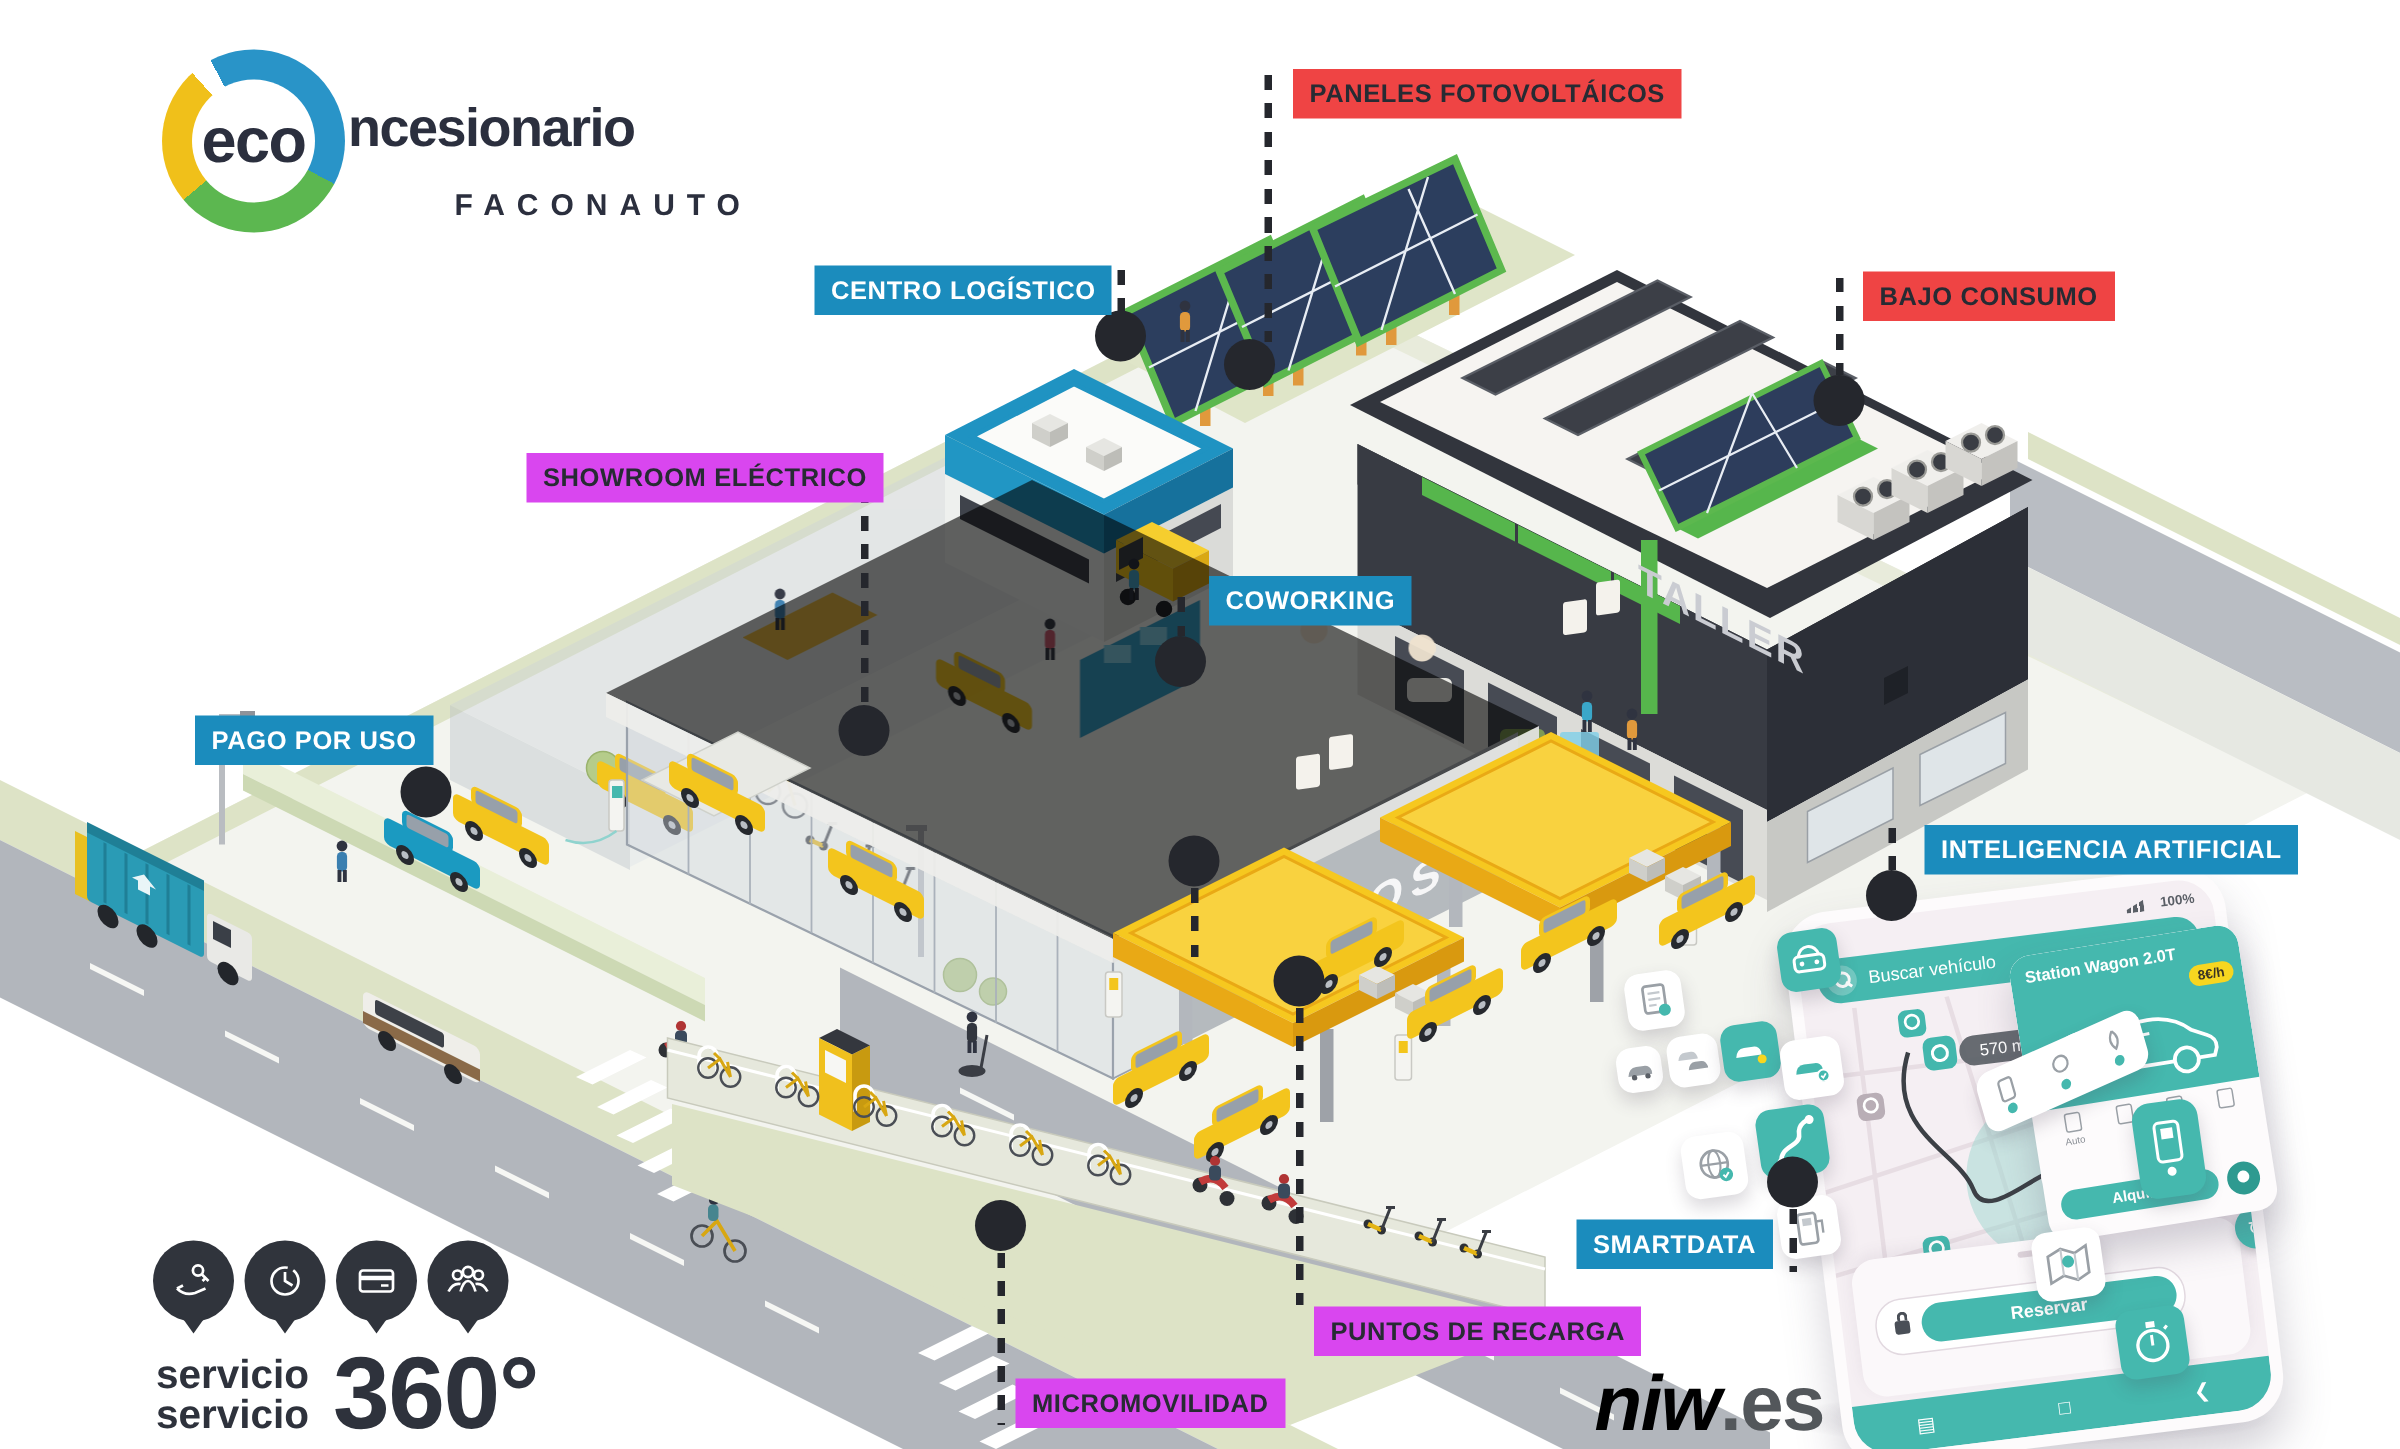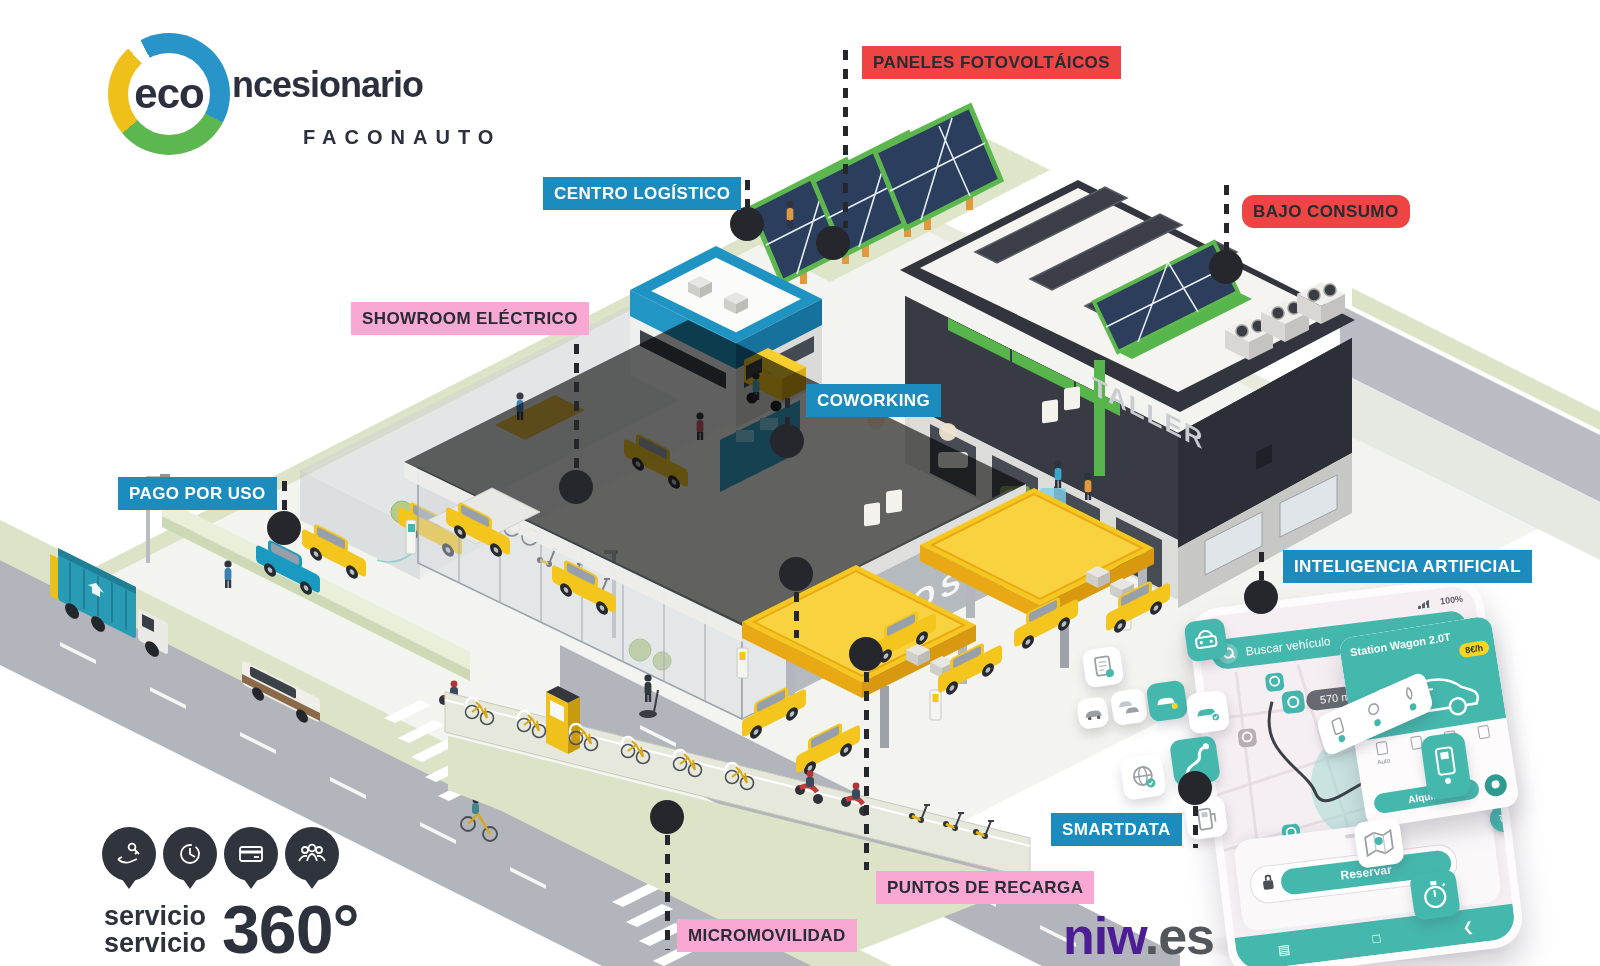--- a/index.html
+++ b/index.html
@@ -5,31 +5,31 @@
   html,body{margin:0;padding:0;background:#fff;}
   .stage{position:relative;width:1600px;height:966px;overflow:hidden;background:#ffffff;
          font-family:"Liberation Sans",sans-serif;}
   .stage svg.scene{position:absolute;left:0;top:0;z-index:1;}
 
   
   .cl{position:absolute;z-index:30;font:700 17px/1 "Liberation Sans",sans-serif;
       letter-spacing:.4px;padding:8px 11px;white-space:nowrap;}
   .cl.g{background:#ef4444;color:#272b33;}
   .cl.b{background:#1b8cbd;color:#ffffff;}
-  .cl.y{background:#f9a8d4;color:#272b33;}
+  .cl.y{background:#d946ef;color:#272b33;}
   .dln{position:absolute;z-index:29;width:5px;
        background:repeating-linear-gradient(to bottom,#25272d 0 10px,transparent 10px 19px);}
   .ddot{position:absolute;z-index:29;width:34px;height:34px;border-radius:50%;background:#25272d;}
 
   .co-paneles{left:862px;top:46px;}   .ln-paneles{left:843px;top:50px;height:178px;}  .dt-paneles{left:816px;top:226px;}
   .co-centro{left:543px;top:177px;}   .ln-centro{left:745px;top:180px;height:28px;}   .dt-centro{left:730px;top:207px;}
-  .co-bajo{left:1242px;top:195px;border-radius:12px;}    .ln-bajo{left:1224px;top:185px;height:65px;}    .dt-bajo{left:1209px;top:250px;}
+  .co-bajo{left:1242px;top:181px;}    .ln-bajo{left:1224px;top:185px;height:65px;}    .dt-bajo{left:1209px;top:250px;}
   .co-she{left:351px;top:302px;}      .ln-she{left:574px;top:306px;height:164px;}     .dt-she{left:559px;top:470px;}
   .co-cow{left:806px;top:384px;}      .ln-cow{left:785px;top:398px;height:26px;}      .dt-cow{left:770px;top:424px;}
-  .co-pago{left:118px;top:477px;}     .ln-pago{left:282px;top:481px;height:30px;}     .dt-pago{left:267px;top:511px;}
+  .co-pago{left:130px;top:477px;}     .ln-pago{left:282px;top:481px;height:30px;}     .dt-pago{left:267px;top:511px;}
   .co-shd{left:577px;top:600px;}      .ln-shd{left:794px;top:592px;height:46px;}      .dt-shd{left:779px;top:557px;}
   .co-ia{left:1283px;top:550px;}      .ln-ia{left:1259px;top:552px;height:28px;}      .dt-ia{left:1244px;top:580px;}
   .co-smart{left:1051px;top:813px;}   .ln-smart{left:1193px;top:806px;height:42px;}   .dt-smart{left:1178px;top:771px;}
   .co-puntos{left:876px;top:871px;}   .ln-puntos{left:864px;top:672px;height:198px;}  .dt-puntos{left:849px;top:637px;}
   .co-micro{left:677px;top:919px;}    .ln-micro{left:665px;top:835px;height:115px;}   .dt-micro{left:650px;top:800px;}
 
   
   .logo{position:absolute;z-index:40;left:0;top:0;color:#2b2f3e;}
   .logo-ring{position:absolute;left:108px;top:33px;width:122px;height:122px;border-radius:50%;
     background:conic-gradient(from 0deg,#2994c8 0 118deg,#5cb750 118deg 230deg,#f0c01a 230deg 318deg,#ffffff 318deg 332deg,#2994c8 332deg 360deg);}
@@ -44,21 +44,21 @@
   .pin{position:absolute;width:54px;height:54px;border-radius:50%;background:#30343c;
        display:flex;align-items:center;justify-content:center;}
   .pin::after{content:"";position:absolute;top:48px;left:17px;border:10px solid transparent;border-top:14px solid #30343c;}
   .pin1{left:102px;top:827px;} .pin2{left:163px;top:827px;} .pin3{left:224px;top:827px;} .pin4{left:285px;top:827px;}
   .svc1{position:absolute;left:104px;top:901px;font-weight:800;font-size:27px;}
   .svc2{position:absolute;left:104px;top:928px;font-weight:800;font-size:27px;}
   .big360{position:absolute;left:222px;top:890px;font-weight:800;font-size:68px;letter-spacing:-1px;}
 
   
   .niw{position:absolute;z-index:40;left:1063px;top:906px;font-weight:800;font-size:52px;letter-spacing:-1px;}
-  .niw .t{color:#4c1d95;} .niw .g2{color:#53575b;}
+  .niw .t{color:#000000;font-style:italic;} .niw .g2{color:#53575b;}
 
   
   .cluster{position:absolute;inset:0;z-index:10;}
   .phone-shadow{position:absolute;left:1180px;top:928px;width:340px;height:36px;
     background:radial-gradient(ellipse at center,rgba(70,62,82,.28),rgba(70,62,82,0) 70%);}
   .phone{position:absolute;left:1208px;top:592px;width:296px;height:372px;background:#fdfbfc;border-radius:30px;
     box-shadow:0 18px 30px rgba(80,70,95,.25);transform:rotate(-7deg);}
   .screen{position:absolute;inset:8px;background:#f5eff3;border-radius:24px;overflow:hidden;}
   .statusbar{position:absolute;top:6px;left:14px;right:12px;height:14px;font-size:9px;color:#5a5f66;}
   .statusdot{position:absolute;left:0;top:4px;width:6px;height:6px;border-radius:50%;background:#5a5f66;}

